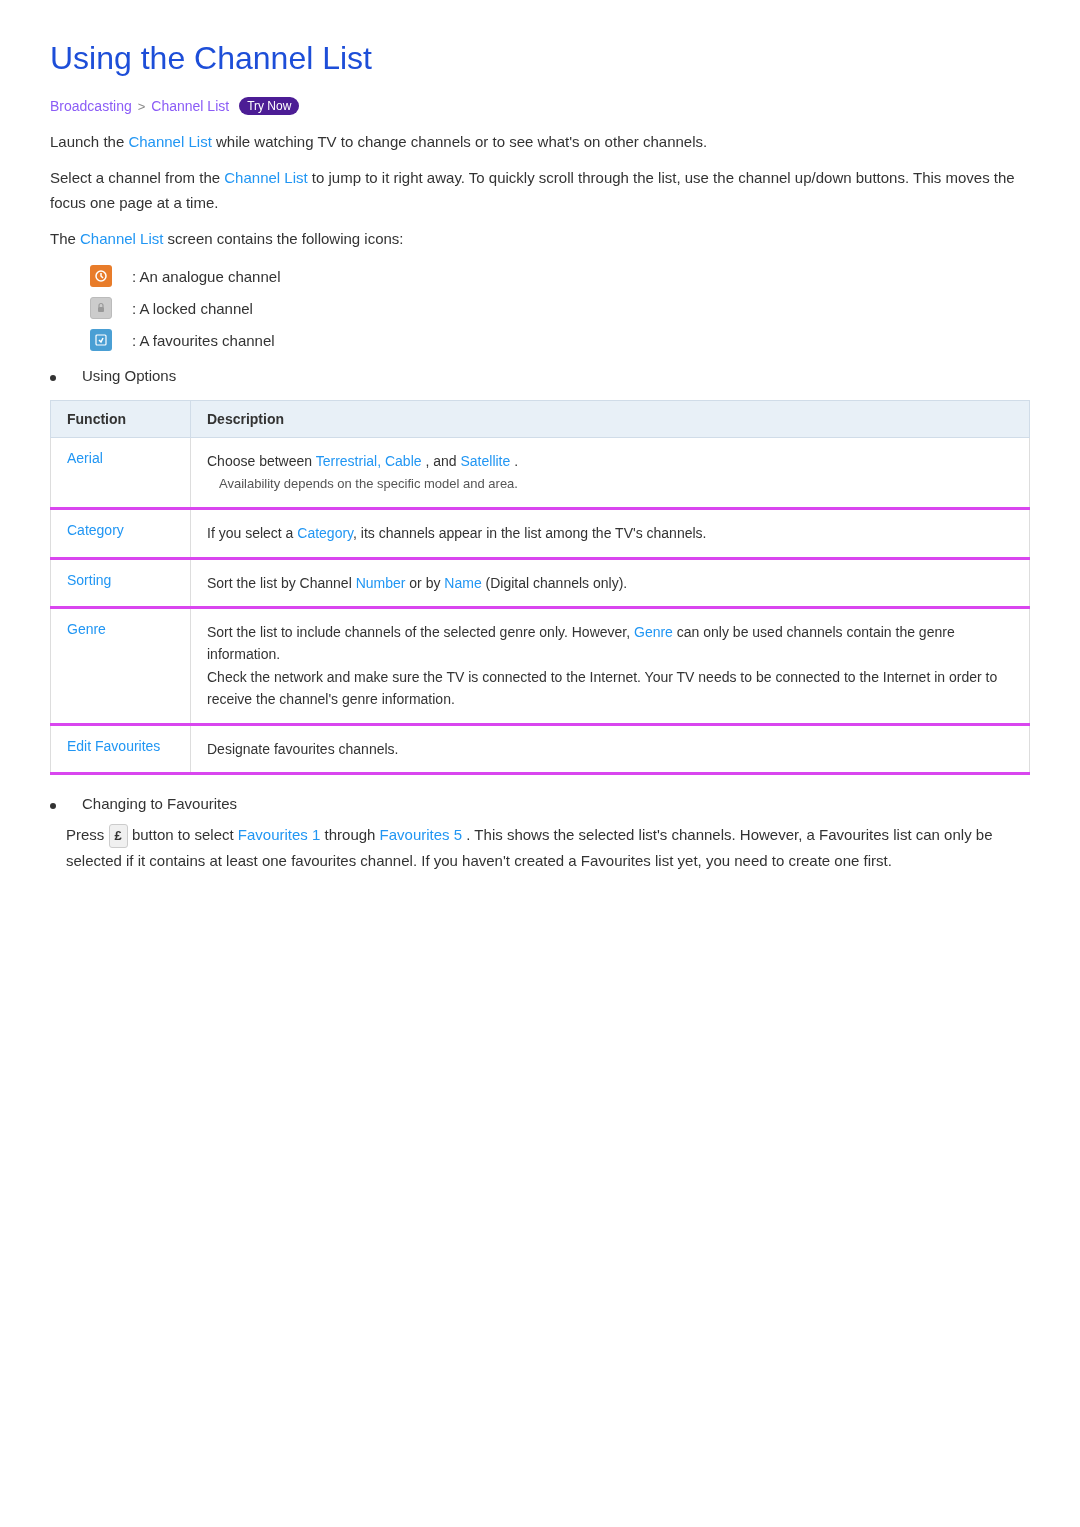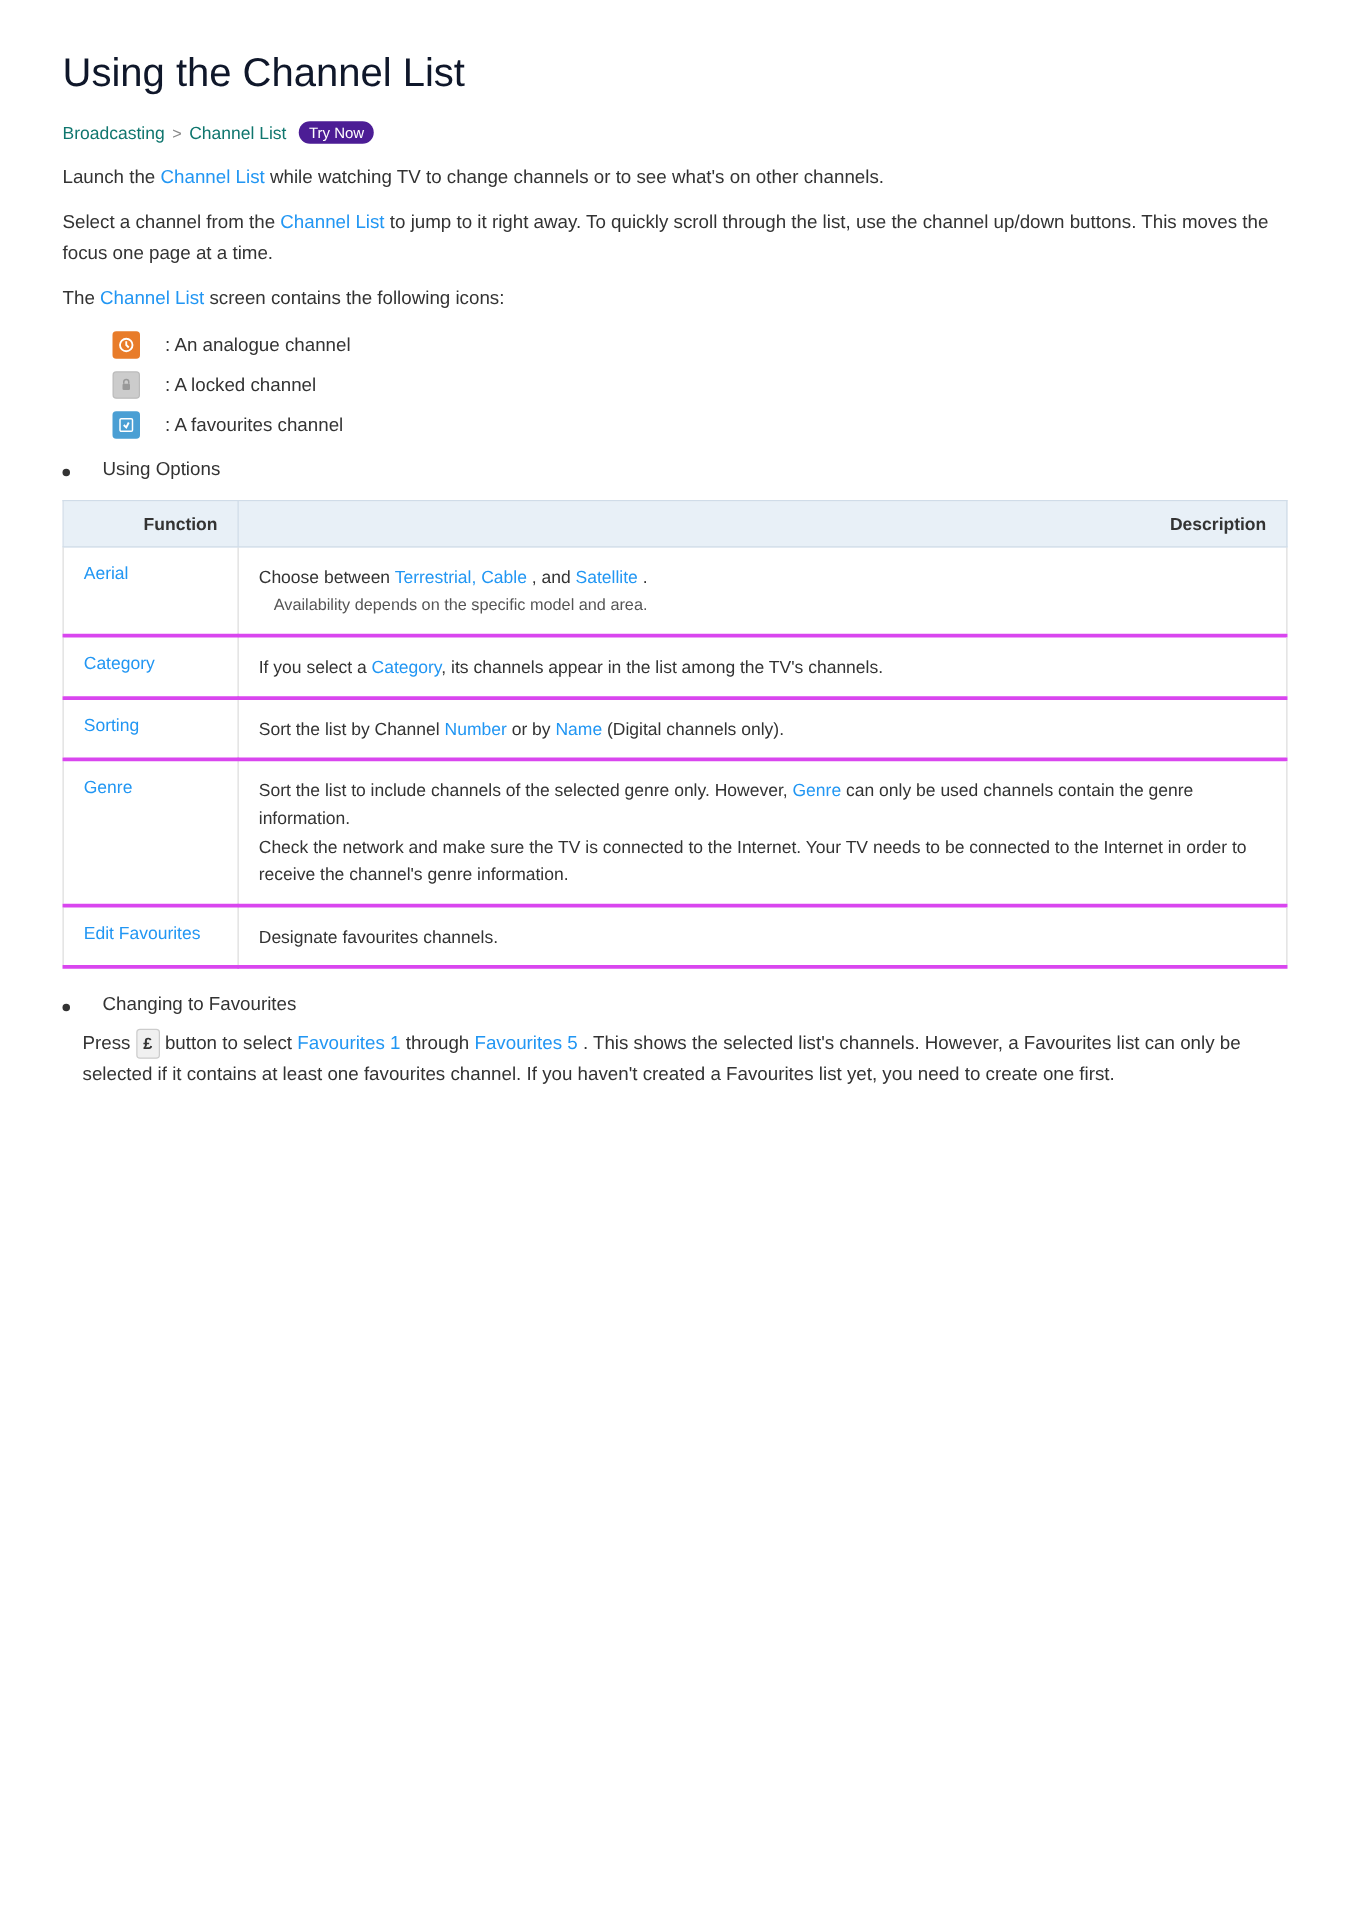--- a/index.html
+++ b/index.html
@@ -7,32 +7,32 @@
       font-family: Arial, sans-serif;
       font-size: 15px;
       color: #333;
       background: #fff;
       padding: 40px 50px;
       max-width: 1080px;
     }
     h1 {
       font-size: 32px;
       font-weight: 400;
-      color: #0f172a;
+      color: #1d4ed8;
       margin-bottom: 20px;
     }
     .breadcrumb {
       display: flex;
       align-items: center;
       gap: 6px;
       margin-bottom: 14px;
       font-size: 14px;
     }
     .breadcrumb-link {
-      color: #0f766e;
+      color: #8b5cf6;
       text-decoration: none;
     }
     .breadcrumb-separator {
       color: #888;
       font-size: 13px;
     }
     .try-now-badge {
       background: #4c1d95;
       color: #fff;
       font-size: 12px;
@@ -114,21 +114,21 @@
       width: 100%;
       border-collapse: collapse;
       margin: 10px 0 20px 0;
       font-size: 14px;
     }
     thead tr {
       background: #e8f0f7;
     }
     thead th {
       padding: 10px 16px;
-      text-align: right;
+      text-align: left;
       font-weight: 600;
       color: #333;
       border: 1px solid #d0dce8;
     }
     tbody tr {
       border-bottom: 3px solid #d946ef;
     }
     tbody td {
       padding: 12px 16px;
       vertical-align: top;

